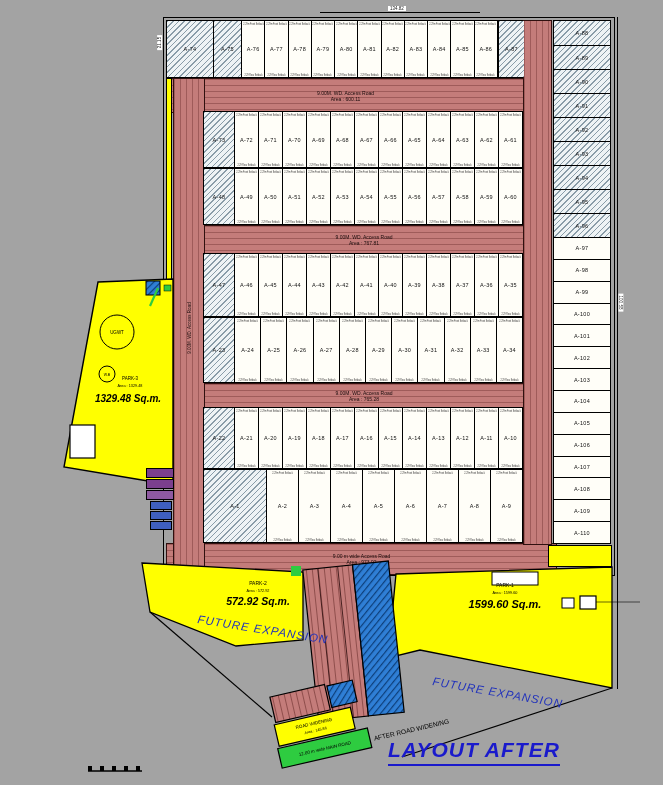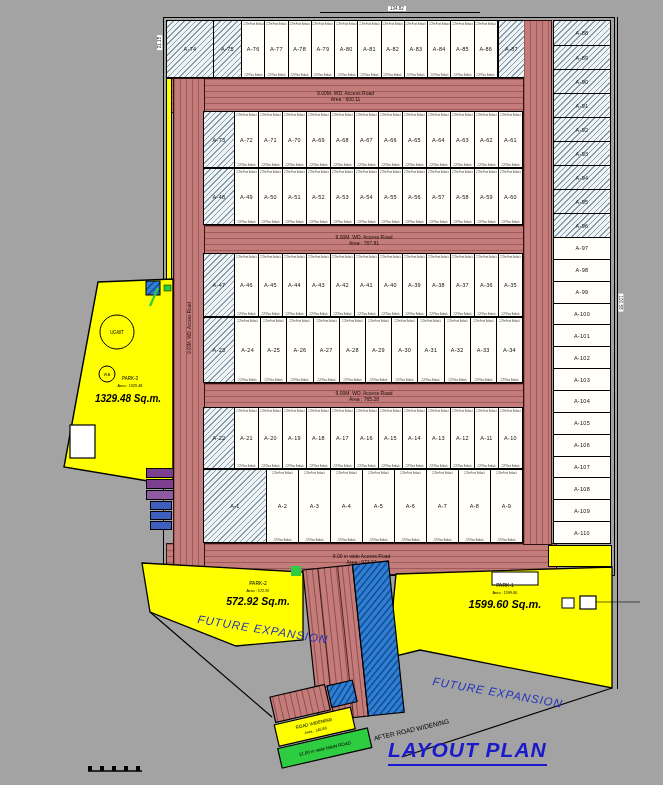--- a/index.html
+++ b/index.html
@@ -659,15 +659,15 @@
     <g>
       <line x1="88" y1="216" x2="142" y2="216" stroke="#000" stroke-width="1.5"></line>
       <rect x="88" y="211" width="4" height="5" fill="#000"></rect>
       <rect x="100" y="211" width="4" height="5" fill="#000"></rect>
       <rect x="112" y="211" width="4" height="5" fill="#000"></rect>
       <rect x="124" y="211" width="4" height="5" fill="#000"></rect>
       <rect x="136" y="211" width="4" height="5" fill="#000"></rect>
     </g>
   </svg>
 
-  <div class="abs layout-title" style="left:388px;top:738px;">LAYOUT PLAN</div>
+  <div class="abs layout-title" style="left:388px;top:738px;">LAYOUT AFTER</div>
 
 </div>
 
 </body></html>

